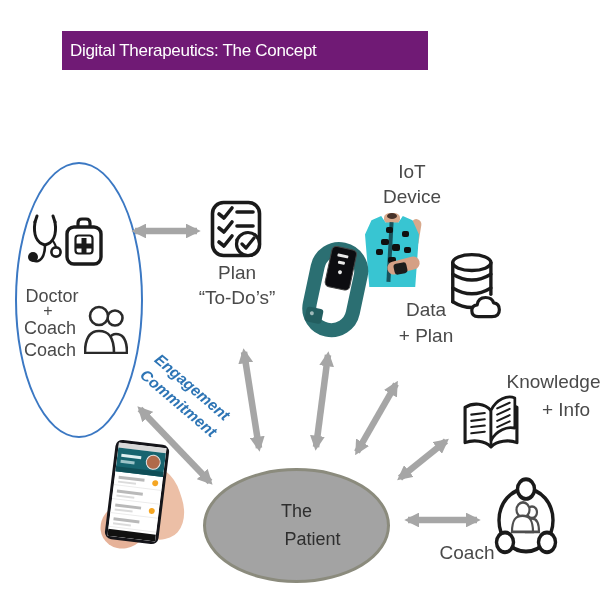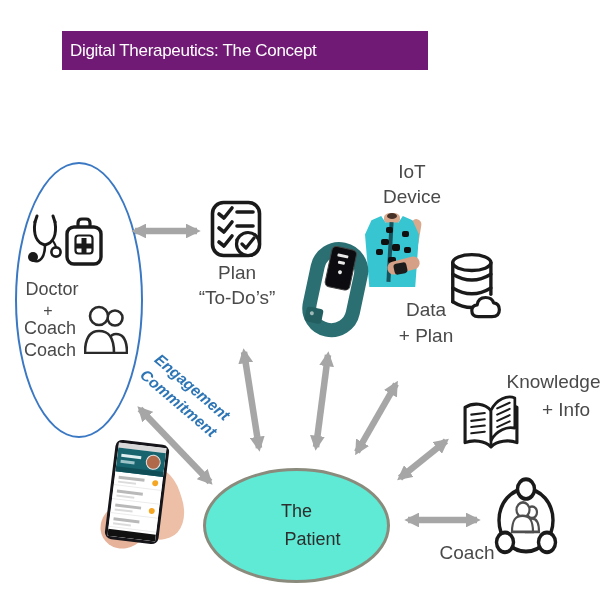--- a/index.html
+++ b/index.html
@@ -17,21 +17,21 @@
   
   .lbl{position:absolute;color:#4a4a4a;font-size:19px;text-align:center;z-index:3;line-height:1.15;}
   .lbl-sm{font-size:18px;}
   
   .doctor-ellipse{
     left:15px;top:162px;width:128px;height:276px;border:2.5px solid #3b78c3;
     border-radius:50%;box-sizing:border-box;z-index:1;background:transparent;
   }
   
   .patient-ellipse{
-    left:203px;top:468px;width:187px;height:115px;background:#5eead4;
+    left:203px;top:468px;width:187px;height:115px;background:#a3a3a3;
     border:3px solid #8b8b7d;border-radius:50%;box-sizing:border-box;z-index:3;
     display:flex;flex-direction:column;align-items:center;justify-content:center;
     color:#2e2e2e;font-size:18px;gap:7px;
   }
   .patient-ellipse .l2{transform:translateX(16px);}
   
   .edge-label{
     left:108px;top:374px;width:155px;z-index:4;transform:rotate(40.5deg);
     color:#2e75b5;font-weight:bold;font-style:italic;font-size:15.5px;
     text-align:center;line-height:21px;
@@ -112,21 +112,21 @@
 
 <svg class="abs icon" style="left:84px;top:304px" width="44" height="50" viewBox="0 0 44 50">
   <g stroke="#2a2a2a" fill="#ffffff" stroke-width="2.6">
     <circle cx="31" cy="14" r="7.5"></circle>
     <path d="M23 49 C23 35 26 30 32 30 C39 30 43 36 43 49 Z"></path>
     <circle cx="15" cy="12" r="9"></circle>
     <path d="M1 49 C1 32 7 27 15 27 C24 27 30 32 30 49 Z"></path>
   </g>
 </svg>
 
-<div class="lbl lbl-sm" style="left:22px;top:279px;width:60px">Doctor</div>
+<div class="lbl lbl-sm" style="left:22px;top:286px;width:60px">Doctor</div>
 <div class="lbl lbl-sm" style="left:22px;top:302px;width:52px;font-size:16px">+</div>
 <div class="lbl lbl-sm" style="left:18px;top:318px;width:64px">Coach</div>
 <div class="lbl lbl-sm" style="left:18px;top:340px;width:64px">Coach</div>
 
 <svg class="abs icon" style="left:209px;top:199px" width="54" height="60" viewBox="0 0 54 60">
   <g stroke="#1a1a1a" fill="none" stroke-linecap="round" stroke-linejoin="round">
     <rect x="3.5" y="3.5" width="47" height="53" rx="11" stroke-width="3.6" fill="#ffffff"></rect>
     <path d="M10 15 L15 19 L23 9" stroke-width="3.6"></path>
     <path d="M10 29 L15 33 L23 23" stroke-width="3.6"></path>
     <path d="M10 43 L15 47 L23 37" stroke-width="3.6"></path>

